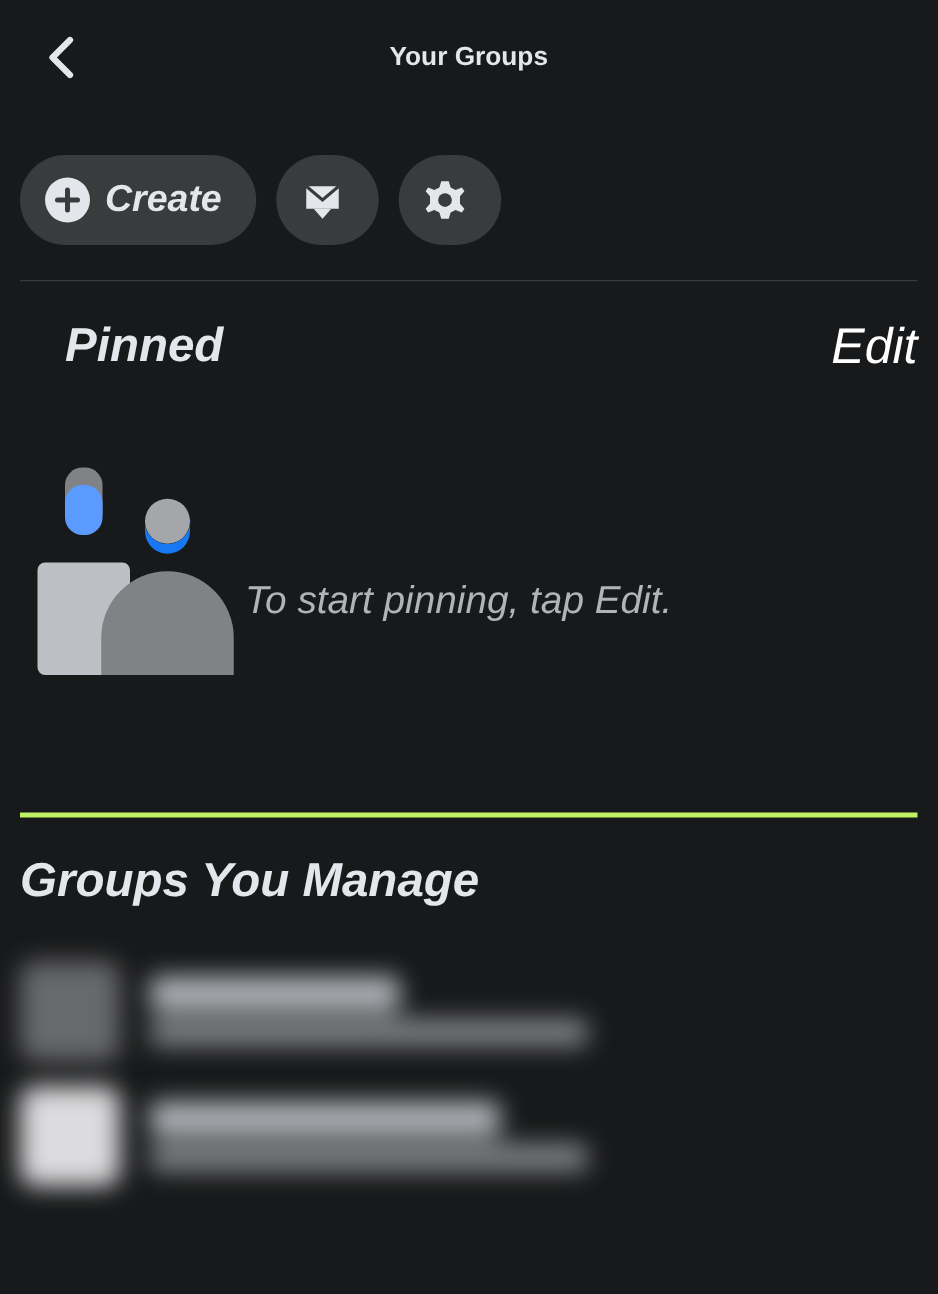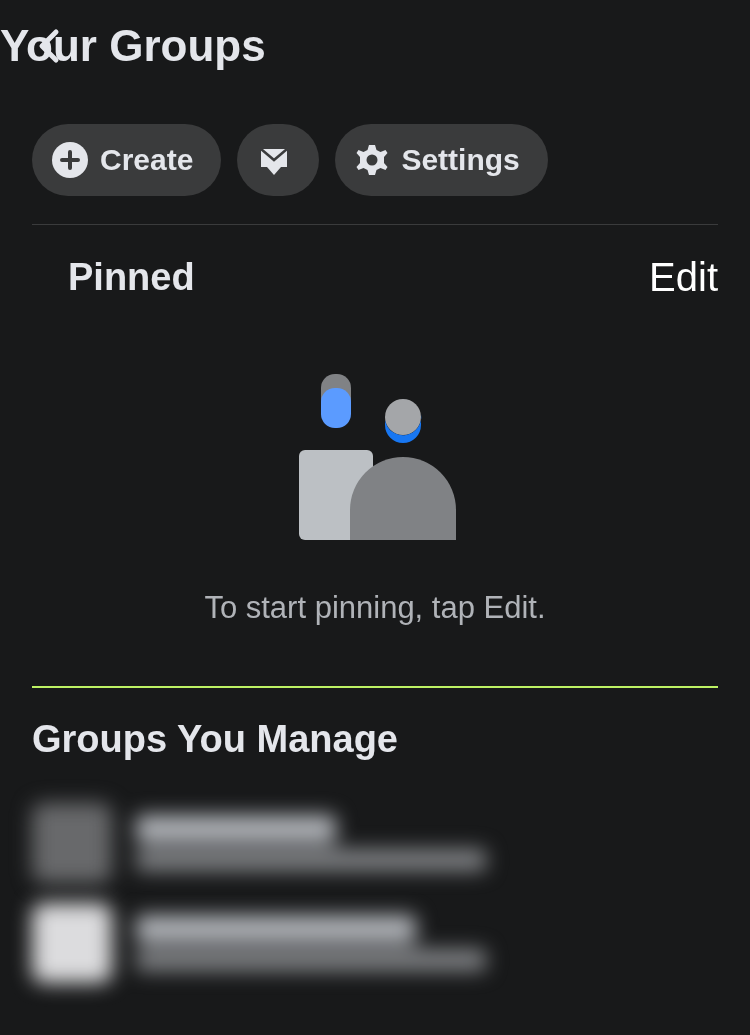--- a/index.html
+++ b/index.html
@@ -28,26 +28,28 @@
       transform: translateY(-50%);
       width: 40px;
       height: 40px;
       display: flex;
       align-items: center;
       justify-content: center;
       cursor: pointer;
     }
     .header-title {
       width: 100%;
-      font-size: 44px;
+      text-align: center;
+      font-size: 21px;
       font-weight: 600;
       color: #e4e6eb;
     }
     .content {
-      padding: 0 32px;
+      padding: 0 16px;
+      font-style: italic;
     }
     .pill-row {
       display: flex;
       gap: 16px;
       padding: 32px 0 28px 0;
       border-bottom: 1px solid #3a3b3c;
     }
     .pill {
       background: #3a3b3c;
       border-radius: 36px;
@@ -85,24 +87,24 @@
       color: #e4e6eb;
     }
     .edit-link {
       font-size: 40px;
       font-weight: 400;
       color: #ffffff;
       cursor: pointer;
     }
     .empty-state {
       display: flex;
-      flex-direction: column;
+      flex-direction: row;
       align-items: center;
       padding: 70px 0 60px 0;
-      border-bottom: 2px solid #bef264;
+      border-bottom: 4px solid #bef264;
     }
     .empty-illustration {
       width: 180px;
       height: 180px;
       margin-bottom: 40px;
     }
     .empty-text {
       font-size: 31px;
       color: #b0b3b8;
     }
@@ -180,21 +182,20 @@
         <path d="M 4 6 L 17 17 L 30 6" stroke="#3a3b3c" stroke-width="2.5" fill="none"></path>
         <path d="M 10 24 L 17 32 L 24 24" fill="#e4e6eb"></path>
       </svg>
     </div>
 
     <div class="pill">
       <svg width="34" height="34" viewBox="0 0 34 34">
         <path d="M17 2 L20 2 L21.5 7 L25.5 9 L30.5 7 L32.5 10 L29 14 L29 20 L32.5 24 L30.5 27 L25.5 25 L21.5 27 L20 32 L14 32 L12.5 27 L8.5 25 L3.5 27 L1.5 24 L5 20 L5 14 L1.5 10 L3.5 7 L8.5 9 L12.5 7 L14 2 Z" fill="#e4e6eb"></path>
         <circle cx="17" cy="17" r="5.5" fill="#3a3b3c"></circle>
       </svg>
-      <span class="pill-label">Settings</span>
     </div>
   </div>
 
   <div class="section-header">
     <div class="section-title">Pinned</div>
     <div class="edit-link">Edit</div>
   </div>
 
   <div class="empty-state">
     <svg class="empty-illustration" viewBox="0 0 180 180">

